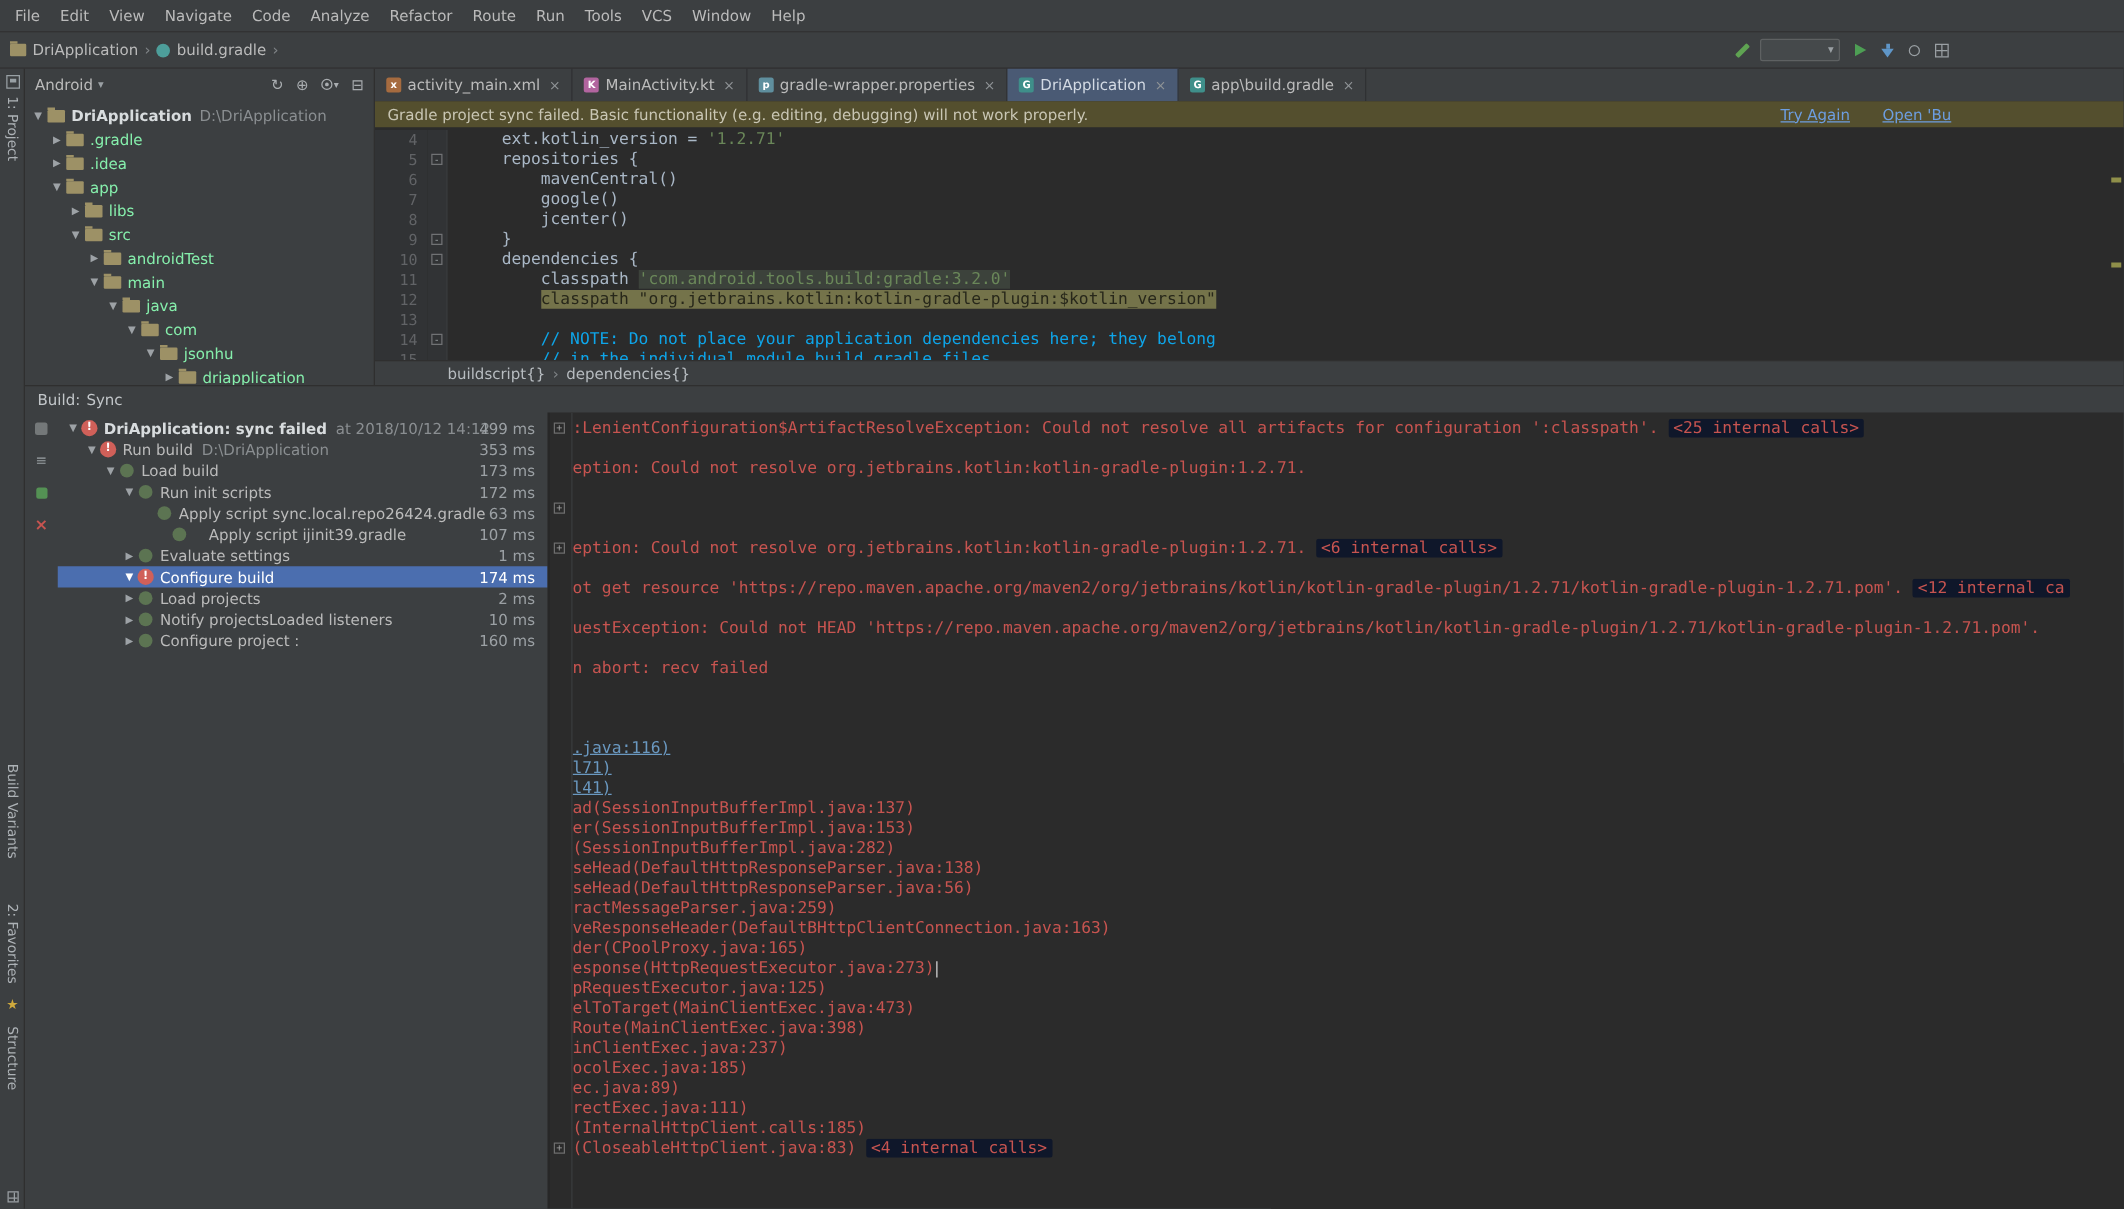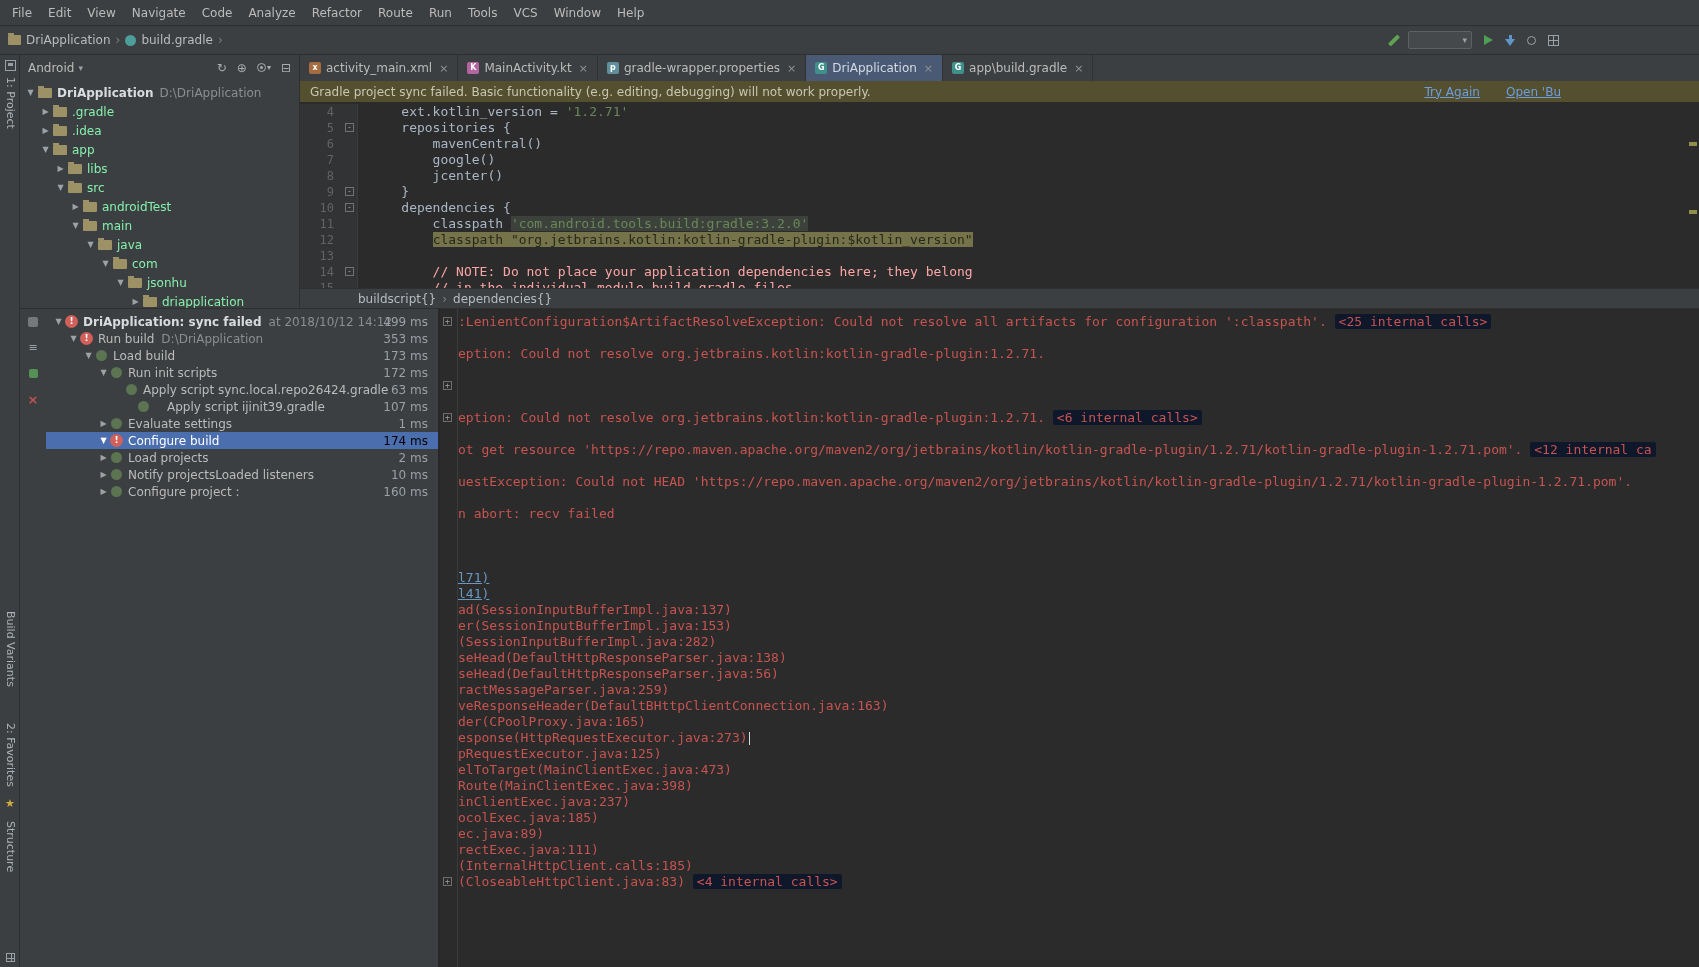--- a/index.html
+++ b/index.html
@@ -80,40 +80,40 @@
   .code{flex:1;min-height:0;background:#2b2b2b;font-family:"DejaVu Sans Mono","Liberation Mono",monospace;font-size:13px;line-height:16px;position:relative;overflow:hidden;padding-top:2px}
   .crow{display:flex;height:16px}
   .gnum{width:42px;flex:none;background:#313335;color:#616366;text-align:right;padding-right:8px;font-size:12px}
   .gfold{width:16px;flex:none;background:#313335;border-right:1px solid #393b3d;position:relative}
   .fbox{position:absolute;left:3px;top:3px;width:9px;height:9px;border:1px solid #707274;font-size:8px;line-height:7px;text-align:center;color:#9aa0a4;background:#313335}
   .ctext{white-space:pre;flex:1;padding-left:12px;color:#a9b7c6;overflow:hidden}
   .cd-p{color:#a9b7c6}
   .cd-s{color:#6a8759}
   .cd-sb{color:#6a8759;background:#3c423b}
   .cd-hl{background:#74734a;color:#27271a}
-  .cd-c{color:#fca5a5}
+  .cd-c{color:#0ea5e9}
   .estripe{position:absolute;top:0;right:0;width:12px;bottom:0}
   .emark{position:absolute;right:2px;width:8px;height:4px;background:#8f8f4a}
   .ebc{height:20px;flex:none;background:#3c3f41;border-top:1px solid #2f2f2f;display:flex;align-items:center;padding-left:58px;gap:6px;font-size:12px;color:#b7bcc0}
   .ebc .chev{margin:0}
 
   
   .build{flex:1;min-height:0;display:flex;flex-direction:column;border-top:1px solid #2f2f2f;background:#3c3f41}
   .bhead{height:21px;flex:none;display:flex;align-items:center;padding-left:10px;gap:5px;color:#c2c6c9}
   .bbody{flex:1;display:flex;min-height:0}
   .btools{width:26px;flex:none;display:flex;flex-direction:column;align-items:center;padding-top:8px;gap:16px}
   .sq{width:10px;height:10px;background:#747879;border-radius:2px}
   .flt{color:#9aa0a4;font-size:11px;line-height:10px}
   .grn{width:9px;height:9px;background:#549154;border-radius:2px}
   .bx{color:#c75450;font-size:13px;font-weight:bold;line-height:12px}
   .btree{width:392px;flex:none;overflow:hidden;font-size:12px;padding-top:4px}
   .brow{height:17px;display:flex;align-items:center;position:relative;padding-right:66px;white-space:nowrap;overflow:hidden;cursor:default}
   .brow.sel{background:#4b6eaf}
   .brow.sel .blabel,.brow.sel .arr{color:#ffffff}
-  .brow.sel .btime{color:#000000}
+  .brow.sel .btime{color:#ffffff}
   .eicon{width:13px;height:13px;border-radius:50%;background:#d06059;color:#fff;font-size:9px;font-weight:bold;line-height:13px;text-align:center;margin-right:5px;flex:none}
   .kicon{width:11px;height:11px;border-radius:50%;background:#5c7452;margin:1px 6px 1px 1px;flex:none}
   .blabel{color:#bbbbbb}
   .blabel.b{font-weight:bold;color:#d8dcde}
   .bsuf{margin-left:7px;color:#8a8e91}
   .btime{position:absolute;right:10px;color:#9ba0a4}
   .bsplit{width:2px;flex:none;background:#272727}
   .console{flex:1;min-width:0;background:#2b2b2b;font-family:"DejaVu Sans Mono","Liberation Mono",monospace;font-size:13px;line-height:16px;overflow:hidden;padding-top:5px;position:relative}
   .console::before{content:'';position:absolute;left:17px;top:0;bottom:0;width:1px;background:#3a3d3e}
   .cline{display:flex;height:16px}
@@ -384,20 +384,24 @@
           <div class="ebc">
             <span class="ebc-item">buildscript{}</span>
             <span class="chev">›</span>
             <span class="ebc-item">dependencies{}</span>
           </div>
         </div>
 
       </div>
 
       <div class="build">
+        <div class="bhead">
+          <span>Build:</span>
+          <span>Sync</span>
+        </div>
         <div class="bbody">
           <div class="btools">
             <span class="sq"></span>
             <span class="flt">≡</span>
             <span class="grn"></span>
             <span class="bx">×</span>
           </div>
           <div class="btree">
               <div class="brow" style="padding-left: 6px;">
                 <span class="arr">▼</span>
@@ -536,20 +540,24 @@
                 <div class="cline">
                   <span class="cgut"></span>
                   <span class="ctxt"></span>
                 </div>
                 <div class="cline">
                   <span class="cgut"></span>
                   <span class="ctxt"></span>
                 </div>
                 <div class="cline">
                   <span class="cgut"></span>
+                  <span class="ctxt"><span class="cs-link2">.java:116)</span></span>
+                </div>
+                <div class="cline">
+                  <span class="cgut"></span>
                   <span class="ctxt"><span class="cs-link2">l71)</span></span>
                 </div>
                 <div class="cline">
                   <span class="cgut"></span>
                   <span class="ctxt"><span class="cs-link2">l41)</span></span>
                 </div>
                 <div class="cline">
                   <span class="cgut"></span>
                   <span class="ctxt"><span class="cs-err">ad(SessionInputBufferImpl.java:137)</span></span>
                 </div>

